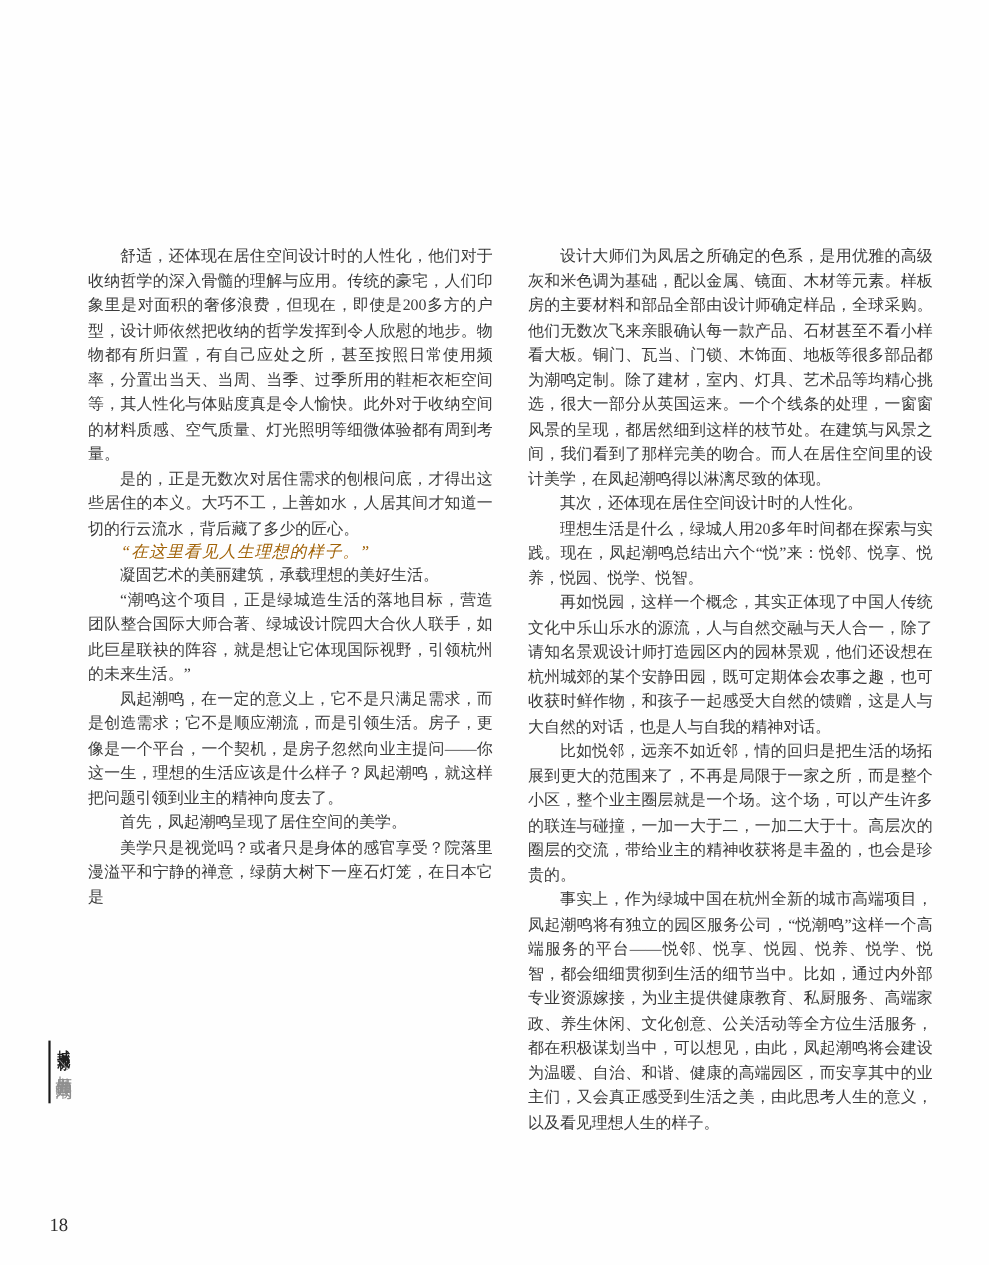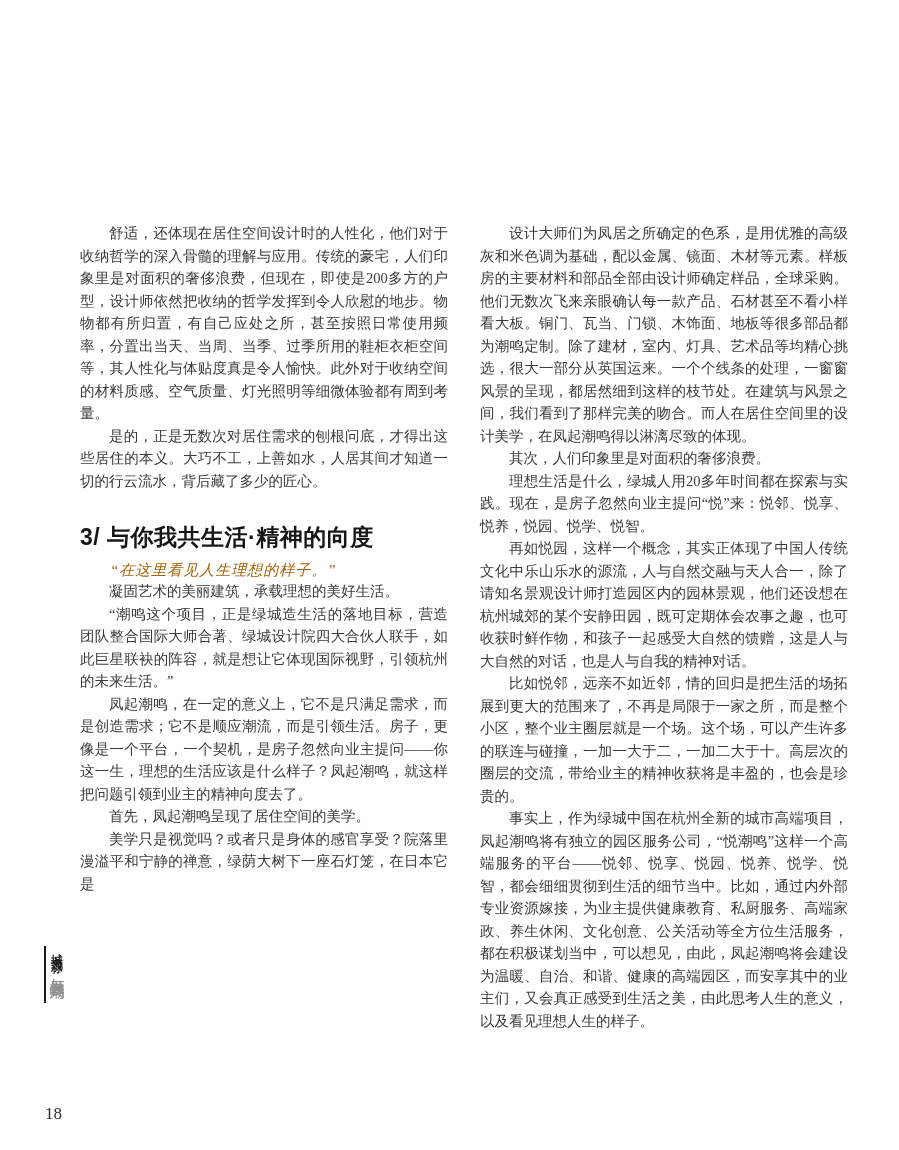--- a/index.html
+++ b/index.html
@@ -105,32 +105,31 @@
   <div class="sidebar-rule"></div>
   <div class="sidebar-vertical">
     <span class="sidebar-section-label">城市地标</span><span class="sidebar-sep">＼</span><span class="sidebar-article-title">与世界共潮鸣</span>
   </div>
   <div class="page-number">18</div>
 
   <div class="col col-left">
     <p>舒适，还体现在居住空间设计时的人性化，他们对于收纳哲学的深入骨髓的理解与应用。传统的豪宅，人们印象里是对面积的奢侈浪费，但现在，即使是200多方的户型，设计师依然把收纳的哲学发挥到令人欣慰的地步。物物都有所归置，有自己应处之所，甚至按照日常使用频率，分置出当天、当周、当季、过季所用的鞋柜衣柜空间等，其人性化与体贴度真是令人愉快。此外对于收纳空间的材料质感、空气质量、灯光照明等细微体验都有周到考量。</p>
     <p>是的，正是无数次对居住需求的刨根问底，才得出这些居住的本义。大巧不工，上善如水，人居其间才知道一切的行云流水，背后藏了多少的匠心。</p>
 
-    <h2 class="section-heading">3/ 与你我共生活·精神的向度</h2>
     <p class="section-subtitle">“在这里看见人生理想的样子。”</p>
 
     <p>凝固艺术的美丽建筑，承载理想的美好生活。</p>
     <p>“潮鸣这个项目，正是绿城造生活的落地目标，营造团队整合国际大师合著、绿城设计院四大合伙人联手，如此巨星联袂的阵容，就是想让它体现国际视野，引领杭州的未来生活。”</p>
     <p>凤起潮鸣，在一定的意义上，它不是只满足需求，而是创造需求；它不是顺应潮流，而是引领生活。房子，更像是一个平台，一个契机，是房子忽然向业主提问——你这一生，理想的生活应该是什么样子？凤起潮鸣，就这样把问题引领到业主的精神向度去了。</p>
     <p>首先，凤起潮鸣呈现了居住空间的美学。</p>
     <p>美学只是视觉吗？或者只是身体的感官享受？院落里漫溢平和宁静的禅意，绿荫大树下一座石灯笼，在日本它是</p>
   </div>
 
   <div class="col col-right">
     <p>设计大师们为凤居之所确定的色系，是用优雅的高级灰和米色调为基础，配以金属、镜面、木材等元素。样板房的主要材料和部品全部由设计师确定样品，全球采购。他们无数次飞来亲眼确认每一款产品、石材甚至不看小样看大板。铜门、瓦当、门锁、木饰面、地板等很多部品都为潮鸣定制。除了建材，室内、灯具、艺术品等均精心挑选，很大一部分从英国运来。一个个线条的处理，一窗窗风景的呈现，都居然细到这样的枝节处。在建筑与风景之间，我们看到了那样完美的吻合。而人在居住空间里的设计美学，在凤起潮鸣得以淋漓尽致的体现。</p>
-    <p>其次，人们印象里是对面积的奢侈浪费。</p>
-    <p>理想生活是什么，绿城人用20多年时间都在探索与实践。现在，是房子忽然向业主提问“悦”来：悦邻、悦享、悦养，悦园、悦学、悦智。</p>
+    <p>其次，还体现在居住空间设计时的人性化。</p>
+    <p>理想生活是什么，绿城人用20多年时间都在探索与实践。现在，凤起潮鸣总结出六个“悦”来：悦邻、悦享、悦养，悦园、悦学、悦智。</p>
     <p>再如悦园，这样一个概念，其实正体现了中国人传统文化中乐山乐水的源流，人与自然交融与天人合一，除了请知名景观设计师打造园区内的园林景观，他们还设想在杭州城郊的某个安静田园，既可定期体会农事之趣，也可收获时鲜作物，和孩子一起感受大自然的馈赠，这是人与大自然的对话，也是人与自我的精神对话。</p>
     <p>比如悦邻，远亲不如近邻，情的回归是把生活的场拓展到更大的范围来了，不再是局限于一家之所，而是整个小区，整个业主圈层就是一个场。这个场，可以产生许多的联连与碰撞，一加一大于二，一加二大于十。高层次的圈层的交流，带给业主的精神收获将是丰盈的，也会是珍贵的。</p>
     <p>事实上，作为绿城中国在杭州全新的城市高端项目，凤起潮鸣将有独立的园区服务公司，“悦潮鸣”这样一个高端服务的平台——悦邻、悦享、悦园、悦养、悦学、悦智，都会细细贯彻到生活的细节当中。比如，通过内外部专业资源嫁接，为业主提供健康教育、私厨服务、高端家政、养生休闲、文化创意、公关活动等全方位生活服务，都在积极谋划当中，可以想见，由此，凤起潮鸣将会建设为温暖、自治、和谐、健康的高端园区，而安享其中的业主们，又会真正感受到生活之美，由此思考人生的意义，以及看见理想人生的样子。</p>
   </div>
 
 </div>
 
 </body></html>

